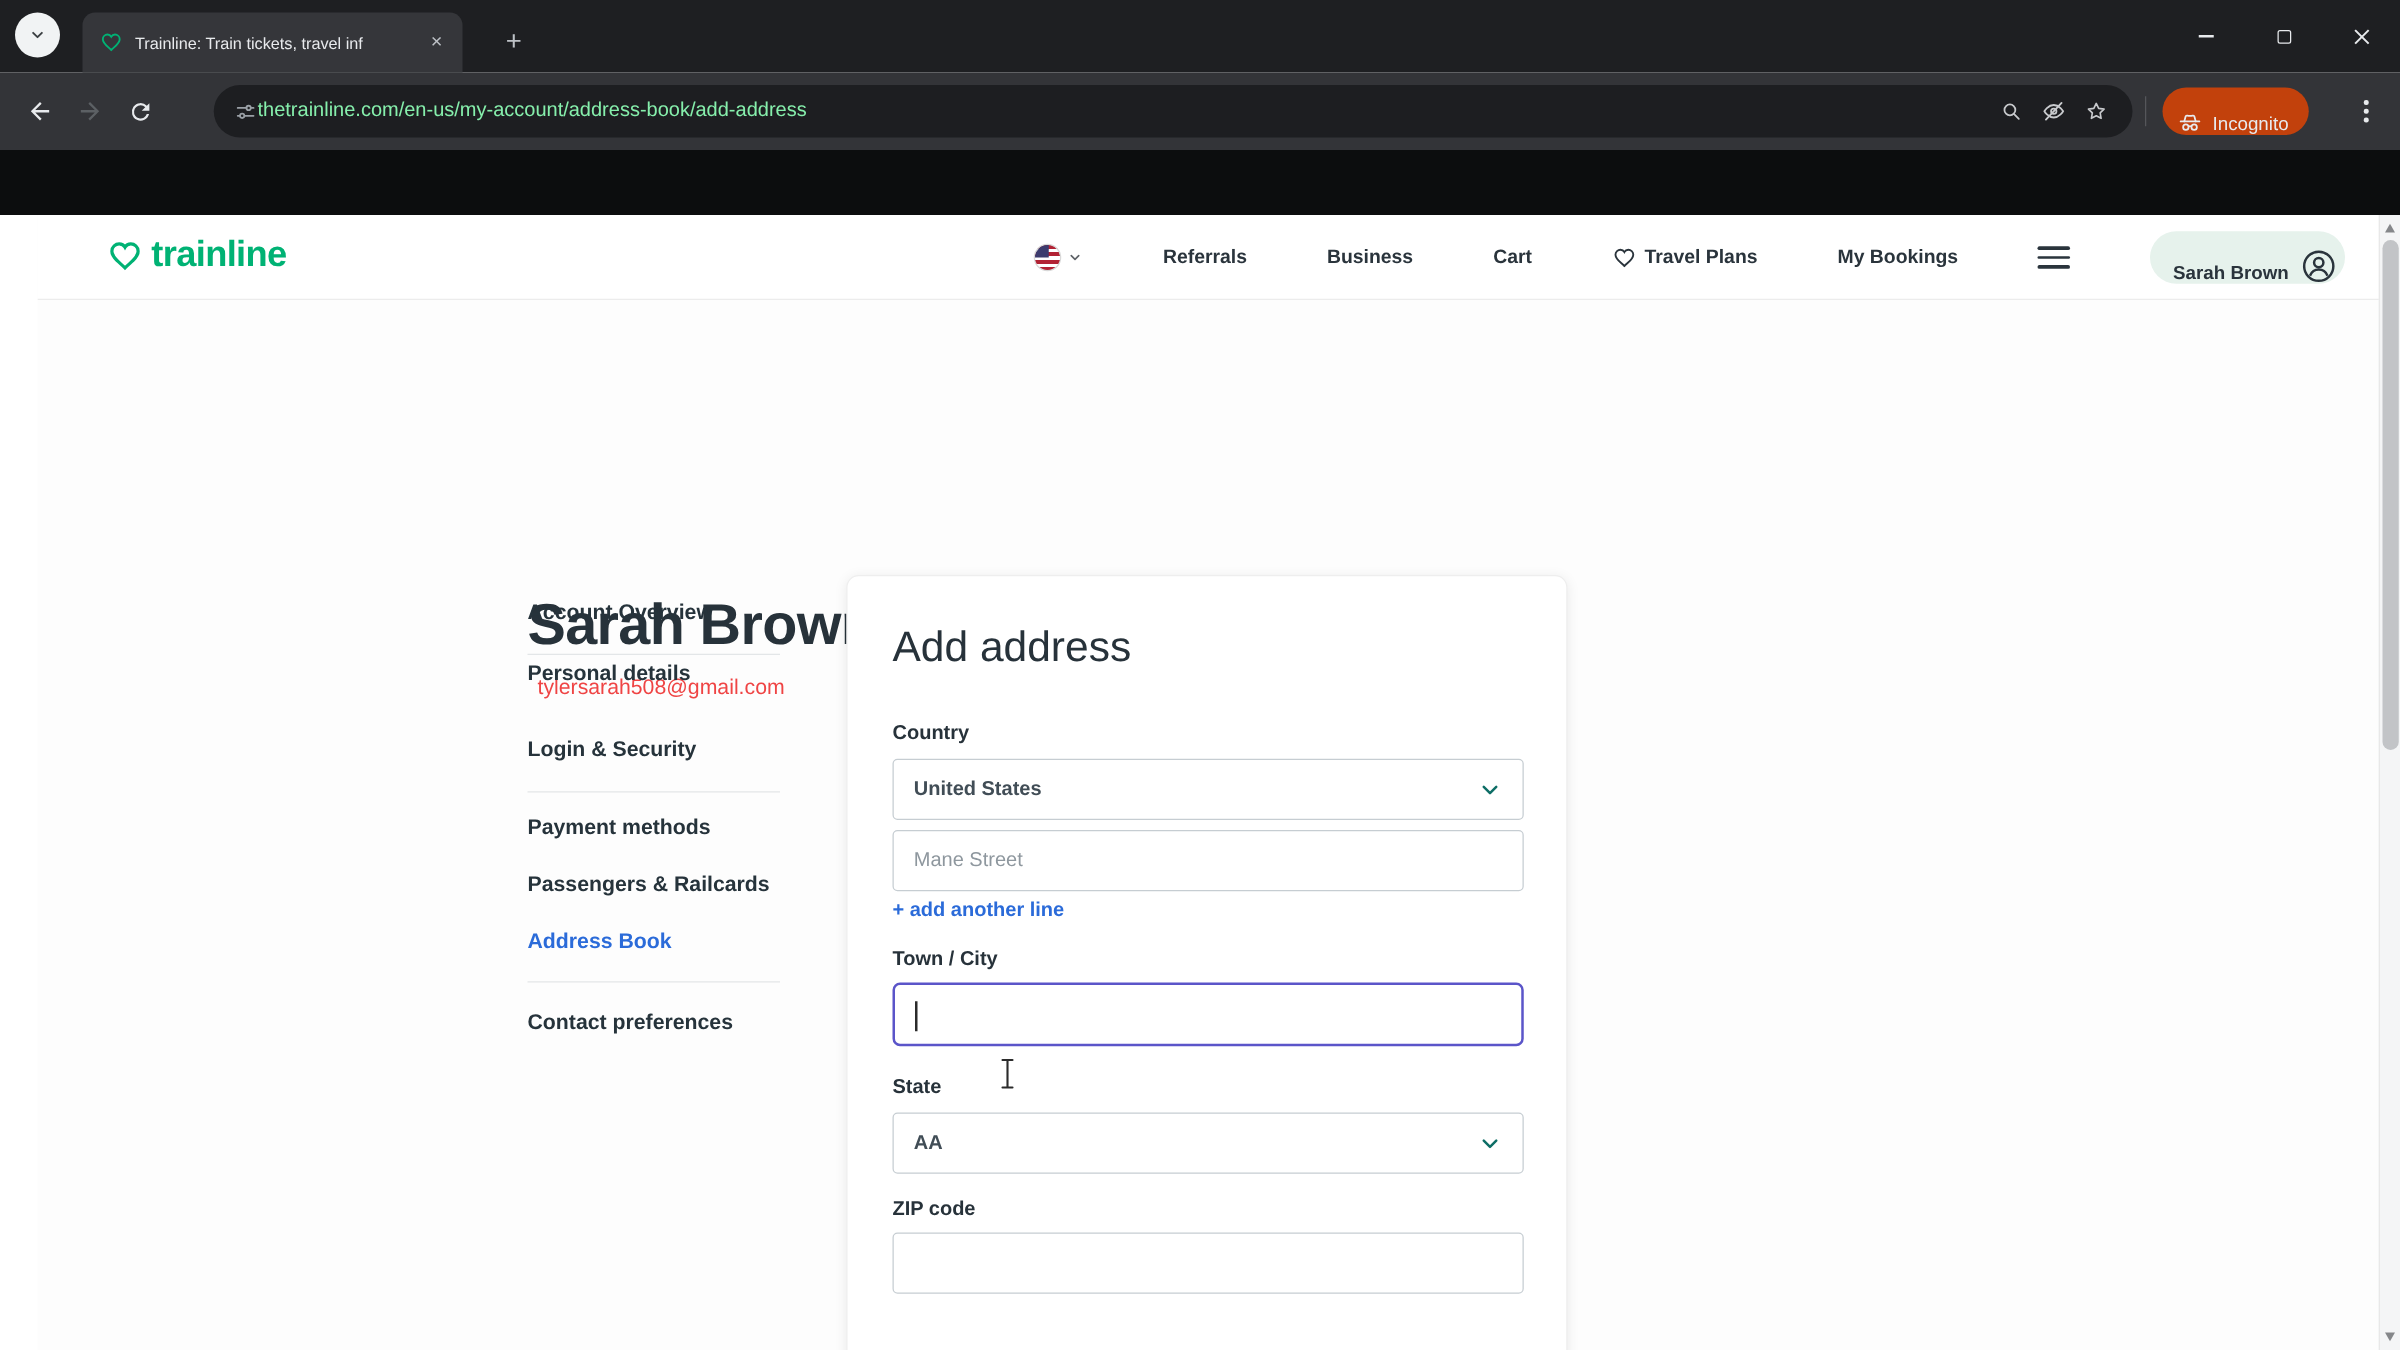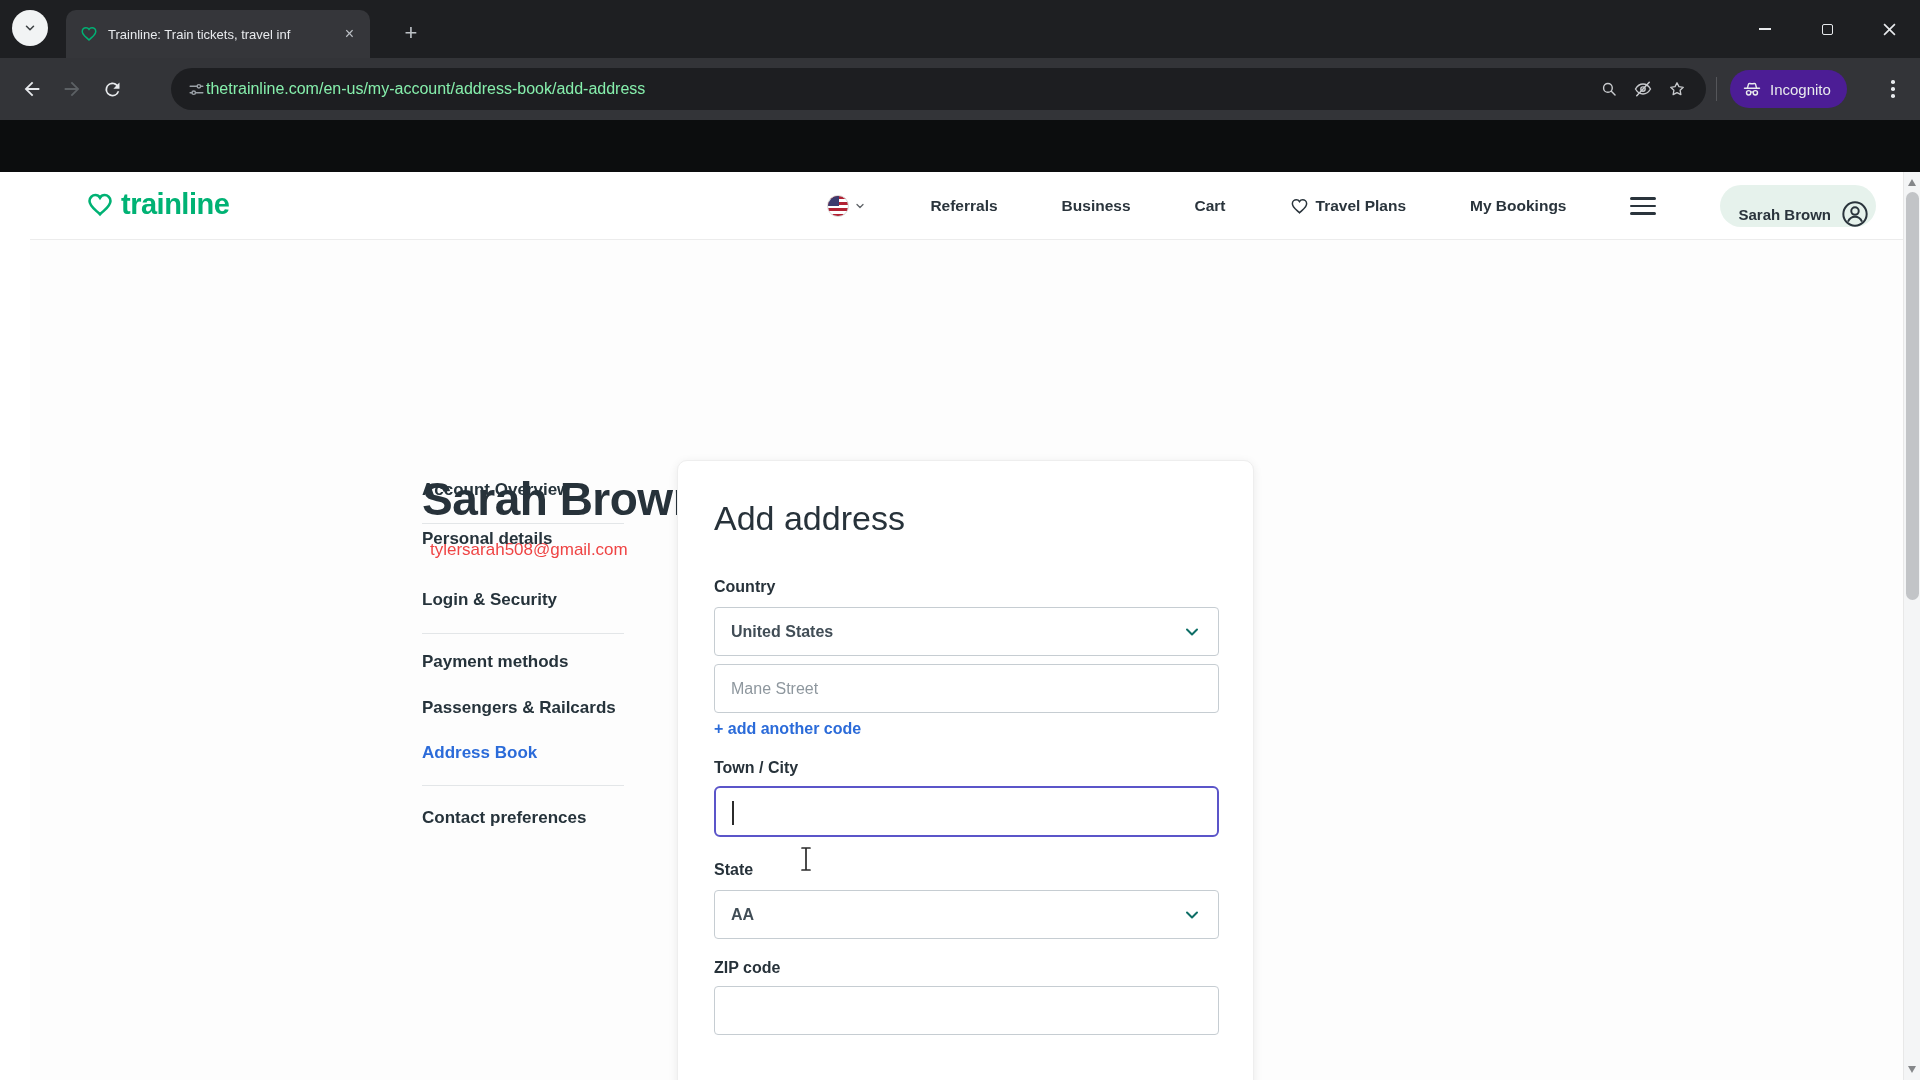--- a/index.html
+++ b/index.html
@@ -31,22 +31,22 @@
   .nav-icon { width:40px; height:40px; display:flex; align-items:center; justify-content:center;
     border-radius:50%; flex:0 0 auto; }
   .nav-icon.back { margin-left:12px; }
   .omnibox { position:absolute; left:171px; top:68px; width:1535px; height:42px; background:#1d1e21;
     border-radius:21px; display:flex; align-items:center; padding:0 12px 0 16px; }
   .omnibox-url { color:#86efac; font-size:16px; flex:1; white-space:nowrap;
     overflow:hidden; }
   .omni-icon { width:34px; height:34px; display:flex; align-items:center; justify-content:center;
     border-radius:50%; flex:0 0 auto; }
   .toolbar-sep { position:absolute; left:1716px; top:77px; width:1px; height:24px; background:#55565a; }
-  .incognito-chip { position:absolute; left:1730px; top:70px; height:38px; background:#4c1d95;
-    border-radius:19px; display:flex; align-items:center; gap:8px; padding:0 16px 0 12px; }
+  .incognito-chip { position:absolute; left:1730px; top:70px; height:38px; background:#c2410c;
+    border-radius:19px; display:flex; align-items:flex-end; gap:8px; padding:0 16px 0 12px; }
   .incognito-chip span { color:#e8eaed; font-size:15px; }
   .menu-dots { position:absolute; left:1878px; top:74px; width:30px; height:30px; display:flex;
     flex-direction:column; align-items:center; justify-content:center; gap:3.5px; }
   .menu-dots i { width:3.6px; height:3.6px; border-radius:50%; background:#e8eaed; }
 
   .black-band { position:absolute; left:0; top:120px; width:1920px; height:52px; background:#0c0d0e; }
 
   
   .page { position:absolute; left:0; top:172px; width:1920px; height:908px; background:#fdfdfd; overflow:hidden;margin-left:30px; }
 
@@ -56,21 +56,21 @@
   .logo-text { color:#00b274; font-size:29px; font-weight:700; letter-spacing:-0.5px; }
   .site-nav { position:absolute; right:74px; top:12px; height:44px; display:flex; align-items:center; gap:64px; }
   .nav-link { color:#2a343c; font-size:15.5px; font-weight:600; white-space:nowrap; }
   .flag-group { display:flex; align-items:center; gap:5px; }
   .flag { width:22px; height:22px; border-radius:50%; overflow:hidden; position:relative;
     background:repeating-linear-gradient(#b22234 0 3px, #fff 3px 6px); border:1px solid #d9d9d9; }
   .flag::before { content:""; position:absolute; left:0; top:0; width:11px; height:10px; background:#3c3b6e; }
   .nav-item-heart { display:flex; align-items:center; gap:7px; }
   .hamburger { display:flex; flex-direction:column; gap:5px; width:26px; }
   .hamburger i { height:2.5px; background:#2a343c; border-radius:2px; }
-  .user-pill { display:flex; align-items:center; gap:10px; background:#e6f2ec; border-radius:22px;
+  .user-pill { display:flex; align-items:flex-end; gap:10px; background:#e6f2ec; border-radius:22px;
     height:42px; padding:16px 7px 0 18px; }
   .user-pill span { color:#2a343c; font-size:15px; font-weight:600; }
 
   .page-title { position:absolute; left:392px; top:300px; font-size:46px; font-weight:700; color:#27323a;
     letter-spacing:-0.5px; }
   .page-email { position:absolute; left:400px; top:368px; font-size:17px; color:#ef4444; }
 
   
   .side-item { position:absolute; left:392px; width:205px; font-size:17px; font-weight:700; color:#26333b;
     white-space:nowrap; }
@@ -275,21 +275,21 @@
     <div class="field-label lbl-country">Country</div>
     <div class="select-box">
       <span>United States</span>
       <svg width="20" height="20" viewBox="0 0 24 24">
         <polyline points="6,9 12,15 18,9" fill="none" stroke="#0e6e66" stroke-width="2.4" stroke-linecap="round" stroke-linejoin="round"></polyline>
       </svg>
     </div>
 
     <input class="text-input" type="text" value="Mane Street" style="">
 
-    <div class="add-line">+ add another code</div>
+    <div class="add-line">+ add another line</div>
 
     <div class="field-label lbl-town">Town / City</div>
     <div class="town-input">
       <div class="caret"></div>
     </div>
 
     <div class="field-label lbl-state">State</div>
     <div class="select-box">
       <span>AA</span>
       <svg width="20" height="20" viewBox="0 0 24 24">

